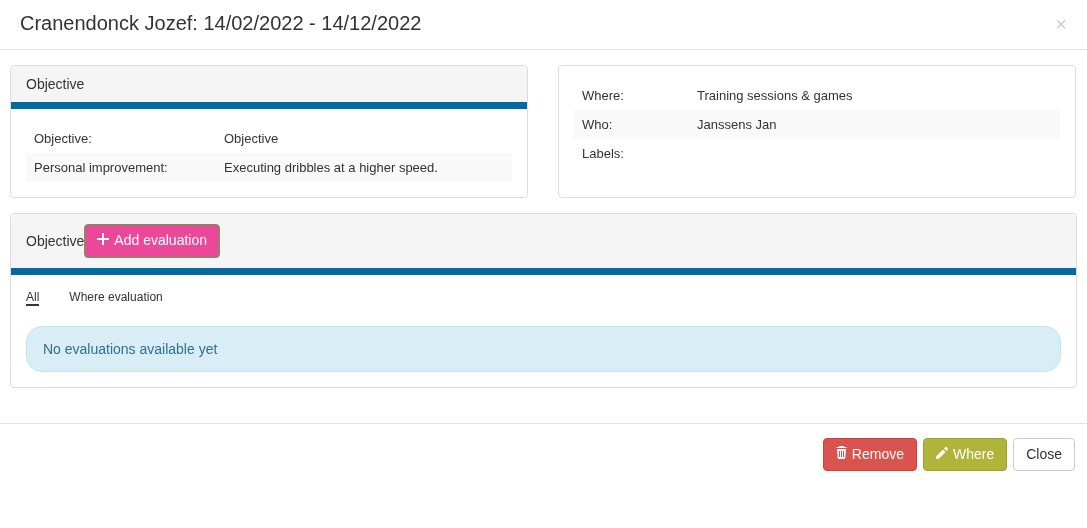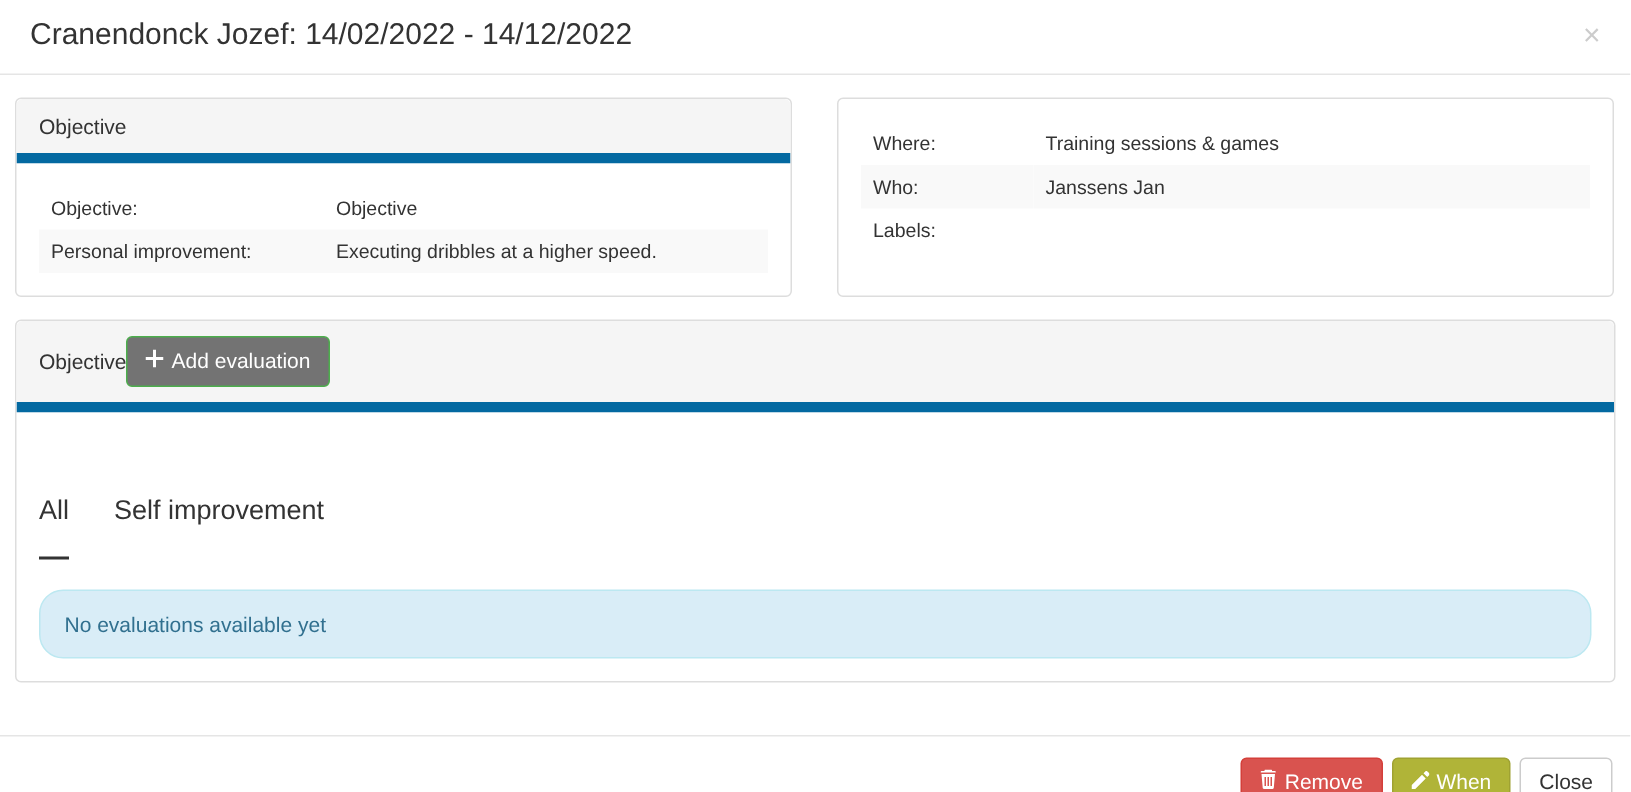--- a/index.html
+++ b/index.html
@@ -78,38 +78,37 @@
       align-items: center;
       gap: 5px;
       padding: 6px 12px;
       font-size: 14px;
       border-radius: 4px;
       border: 1px solid transparent;
       cursor: pointer;
       line-height: 1.4;
       color: #fff;
     }
-    .btn-green { background: #737373; border-color: #4cae4c; }
+    .btn-green { background: #ec4899; border-color: #4cae4c; }
     .btn-red { background: #d9534f; border-color: #d43f3a; }
     .btn-olive { background: #b0b438; border-color: #9fa232; }
     .btn-default { background: #fff; color: #333; border-color: #ccc; }
 
     .tabs {
       display: flex;
       gap: 30px;
       padding: 0 0 0 0;
       border-bottom: 0;
       margin-bottom: 20px;
     }
     .tab {
-      padding: 0 0 20px 0;
+      padding: 0 0 0 0;
       color: #333;
       cursor: pointer;
-      font-size: 18px;
-      margin-top: 40px;
+      font-size: 12px;
     }
     .tab.active {
       border-bottom: 2px solid #333;
       font-weight: 400;
     }
     .alert-info {
       background: #d9edf7;
       border: 1px solid #bce8f1;
       color: #31708f;
       padding: 14px 16px;
@@ -187,21 +186,21 @@
           <svg width="12" height="12" viewBox="0 0 12 12">
               <path d="M5 0h2v5h5v2H7v5H5V7H0V5h5V0z" fill="#fff"></path>
             </svg>
         </span>
         <span>Add evaluation</span>
       </button>
     </div>
     <div class="panel-body">
       <div class="tabs">
         <div class="tab active">All</div>
-        <div class="tab">Self improvement</div>
+        <div class="tab">Where evaluation</div>
       </div>
       <div class="alert-info">
         <span>No evaluations available yet</span>
       </div>
     </div>
   </div>
 
 </div>
 
 <div class="modal-footer">
@@ -212,18 +211,18 @@
         </svg>
     </span>
     <span>Remove</span>
   </button>
   <button class="btn btn-olive">
     <span class="icon">
       <svg width="12" height="12" viewBox="0 0 12 12" fill="#fff">
           <path d="M0 9.5V12h2.5l7-7L7 2.5 0 9.5zM11.7 2.8c.4-.4.4-1 0-1.4L10.6.3c-.4-.4-1-.4-1.4 0L8 1.5 10.5 4l1.2-1.2z"></path>
         </svg>
     </span>
-    <span>When</span>
+    <span>Where</span>
   </button>
   <button class="btn btn-default">
     <span>Close</span>
   </button>
 </div>
 
 </body></html>

